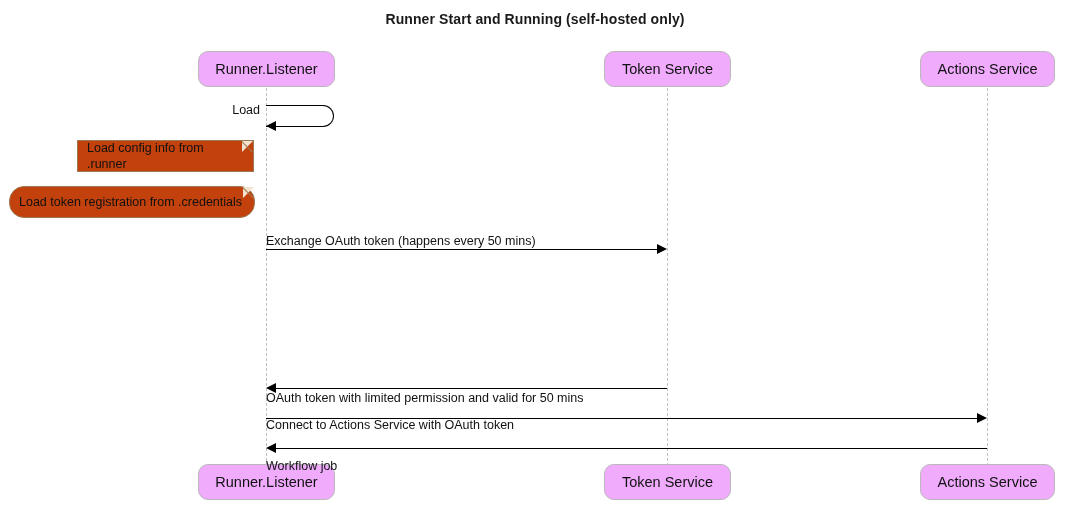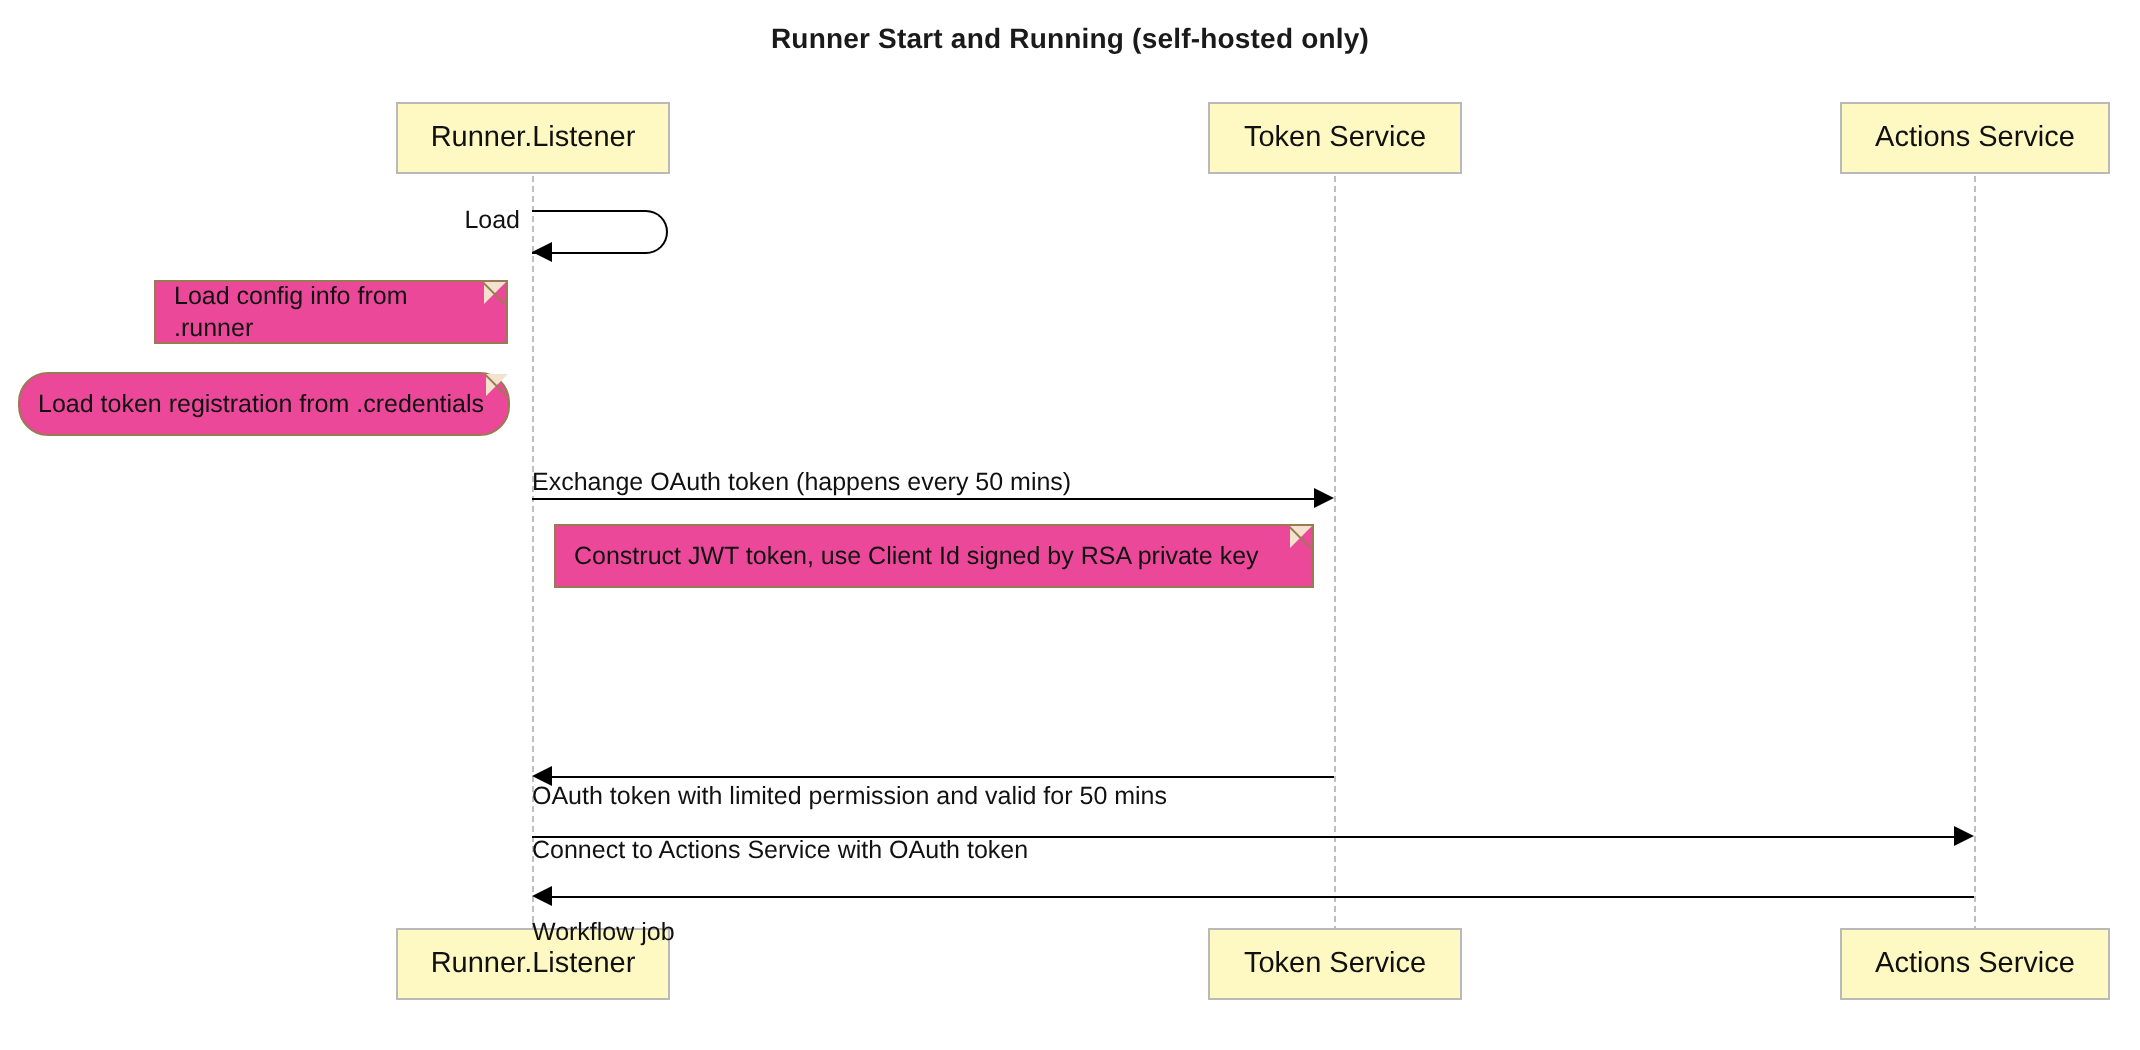--- a/index.html
+++ b/index.html
@@ -23,32 +23,32 @@
   .lifeline{
     position:absolute;width:0;
     border-left:1px dashed #bfbfbf;
     top:88px;height:378px;
   }
 
   
   .participant{
     position:absolute;
     height:36px;
-    background:#fef9c3;
+    background:#f0abfc;
     border:1px solid #b9b9b9;
-    border-radius:0;
+    border-radius:10px;
     display:flex;align-items:center;justify-content:center;
     font-size:14.5px;color:#111;
     box-sizing:border-box;
   }
 
   
   .note{
     position:absolute;
-    background:#ec4899;
+    background:#c2410c;
     border:1px solid #9a7a52;
     box-sizing:border-box;
     font-size:12.5px;
     line-height:16px;
     color:#111;
     padding:6px 9px;
     display:flex;align-items:center;
   }
   .note .fold{
     position:absolute;top:0;right:0;
@@ -150,25 +150,20 @@
   <div class="note" style="left:9px;top:186px;width:246px;height:32px;border-radius:15px;">
     <span class="fold"></span>
     <span class="foldline"></span>
     <span class="ntext">Load token registration from .credentials</span>
   </div>
 
   <div class="msglabel" style="left:266px;top:234px;width:401px;">Exchange OAuth token (happens every 50 mins)</div>
   <div class="msgline" style="left:266px;top:249px;width:393px;"></div>
   <div class="arrowR" style="left:657px;top:244px;"></div>
 
-  <div class="note" style="left:277px;top:262px;width:380px;height:32px;">
-    <span class="fold"></span>
-    <span class="foldline"></span>
-    <span class="ntext">Construct JWT token, use Client Id signed by RSA private key</span>
-  </div>
 
 
   <div class="msglabel" style="left:266px;top:391px;width:401px;">OAuth token with limited permission and valid for 50 mins</div>
   <div class="msgline" style="left:275px;top:388px;width:392px;"></div>
   <div class="arrowL" style="left:266px;top:383px;"></div>
 
   <div class="msglabel" style="left:266px;top:418px;width:721px;">Connect to Actions Service with OAuth token</div>
   <div class="msgline" style="left:266px;top:418px;width:713px;"></div>
   <div class="arrowR" style="left:977px;top:413px;"></div>
 

